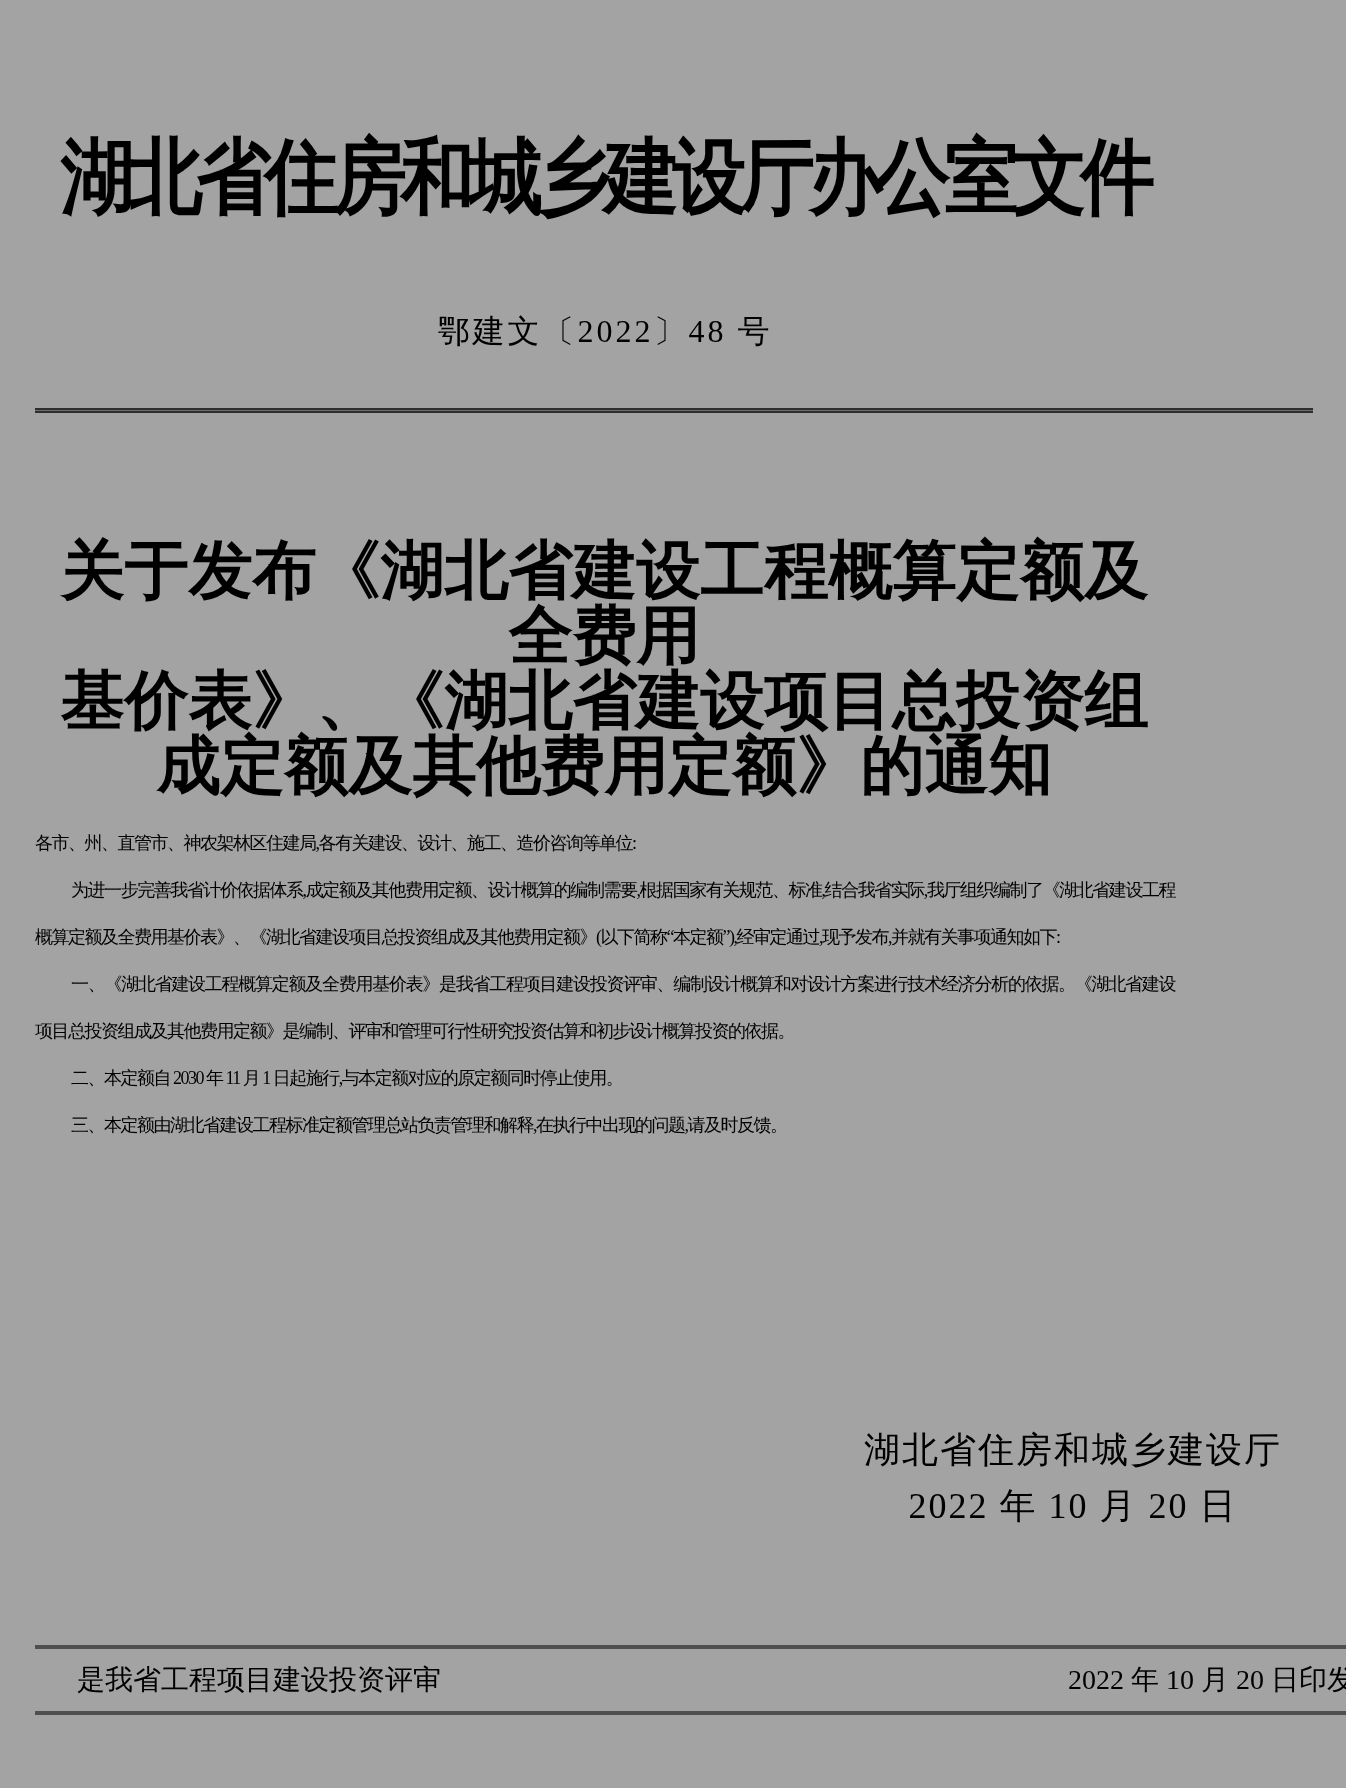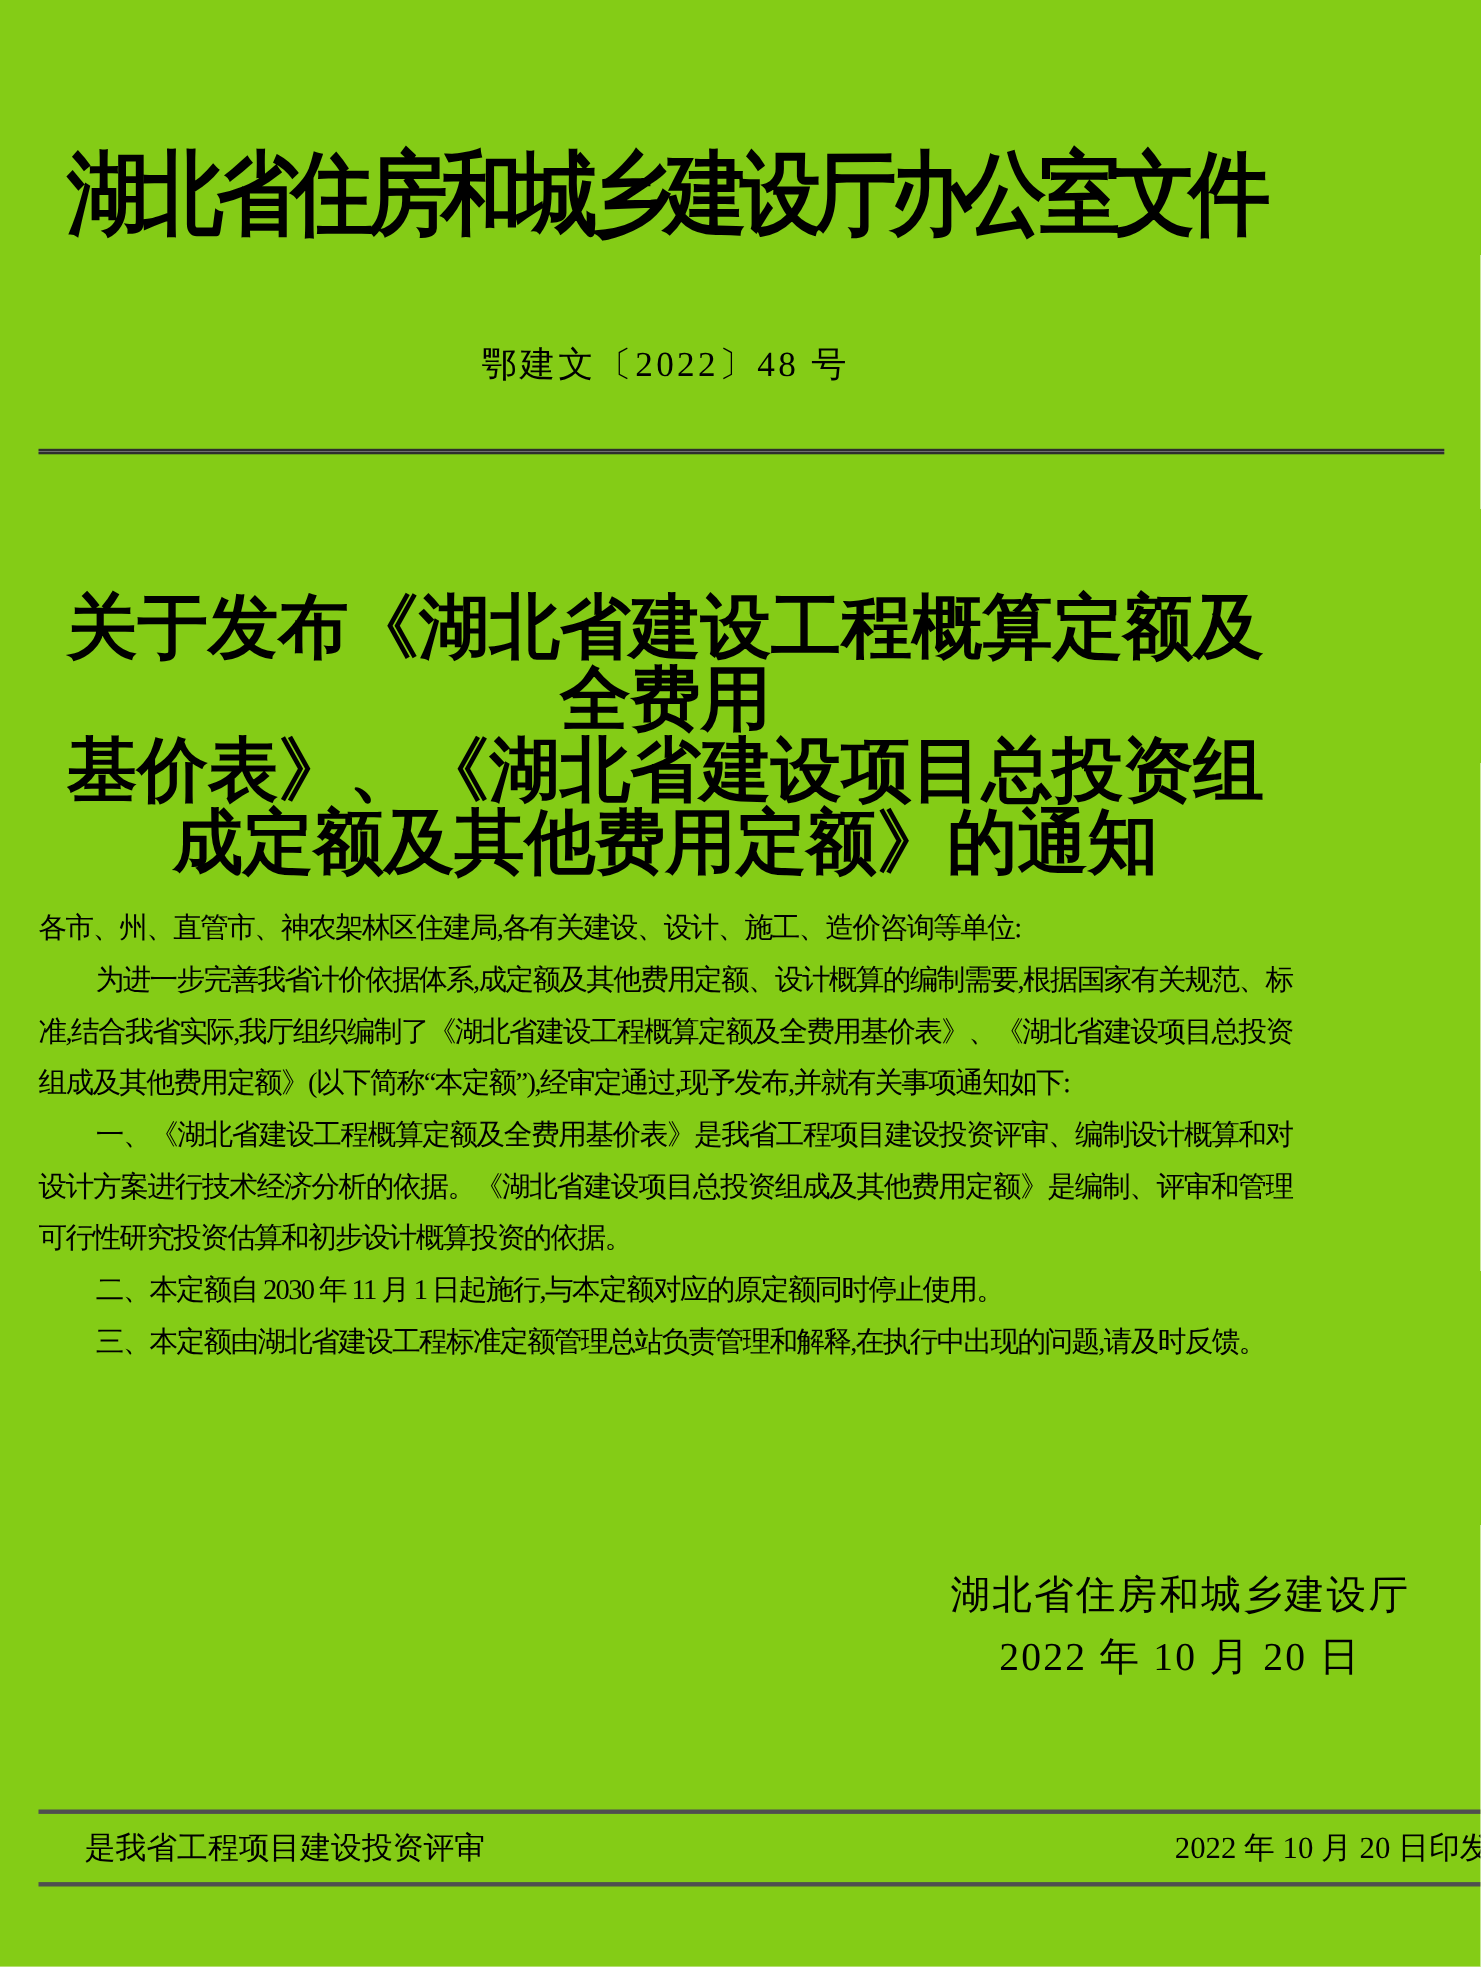--- a/index.html
+++ b/index.html
@@ -4,21 +4,21 @@
 <style>
   html, body {
     margin: 0;
     padding: 0;
     background: #ffffff;
   }
   .page {
     position: relative;
     width: 1346px;
     height: 1788px;
-    background: #84cc16;
+    background: #a3a3a3;
     color: #000000;
     font-family: "Liberation Serif", "DejaVu Serif", serif;
     overflow: hidden;
   }
   
   .agency-title {
     position: absolute;
     top: 128px;
     left: 35px;
     width: 1140px;
@@ -61,21 +61,21 @@
     font-size: 64px;
     line-height: 65px;
     letter-spacing: 0px;
   }
   
   .document-body {
     position: absolute;
     top: 820px;
     left: 35px;
     width: 1140px;
-    font-size: 26px;
+    font-size: 18px;
     letter-spacing: -1.5px;
     line-height: 47px;
     text-align: justify;
   }
   .document-body p {
     margin: 0;
     padding: 0;
   }
   .para {
     text-indent: 2em;

